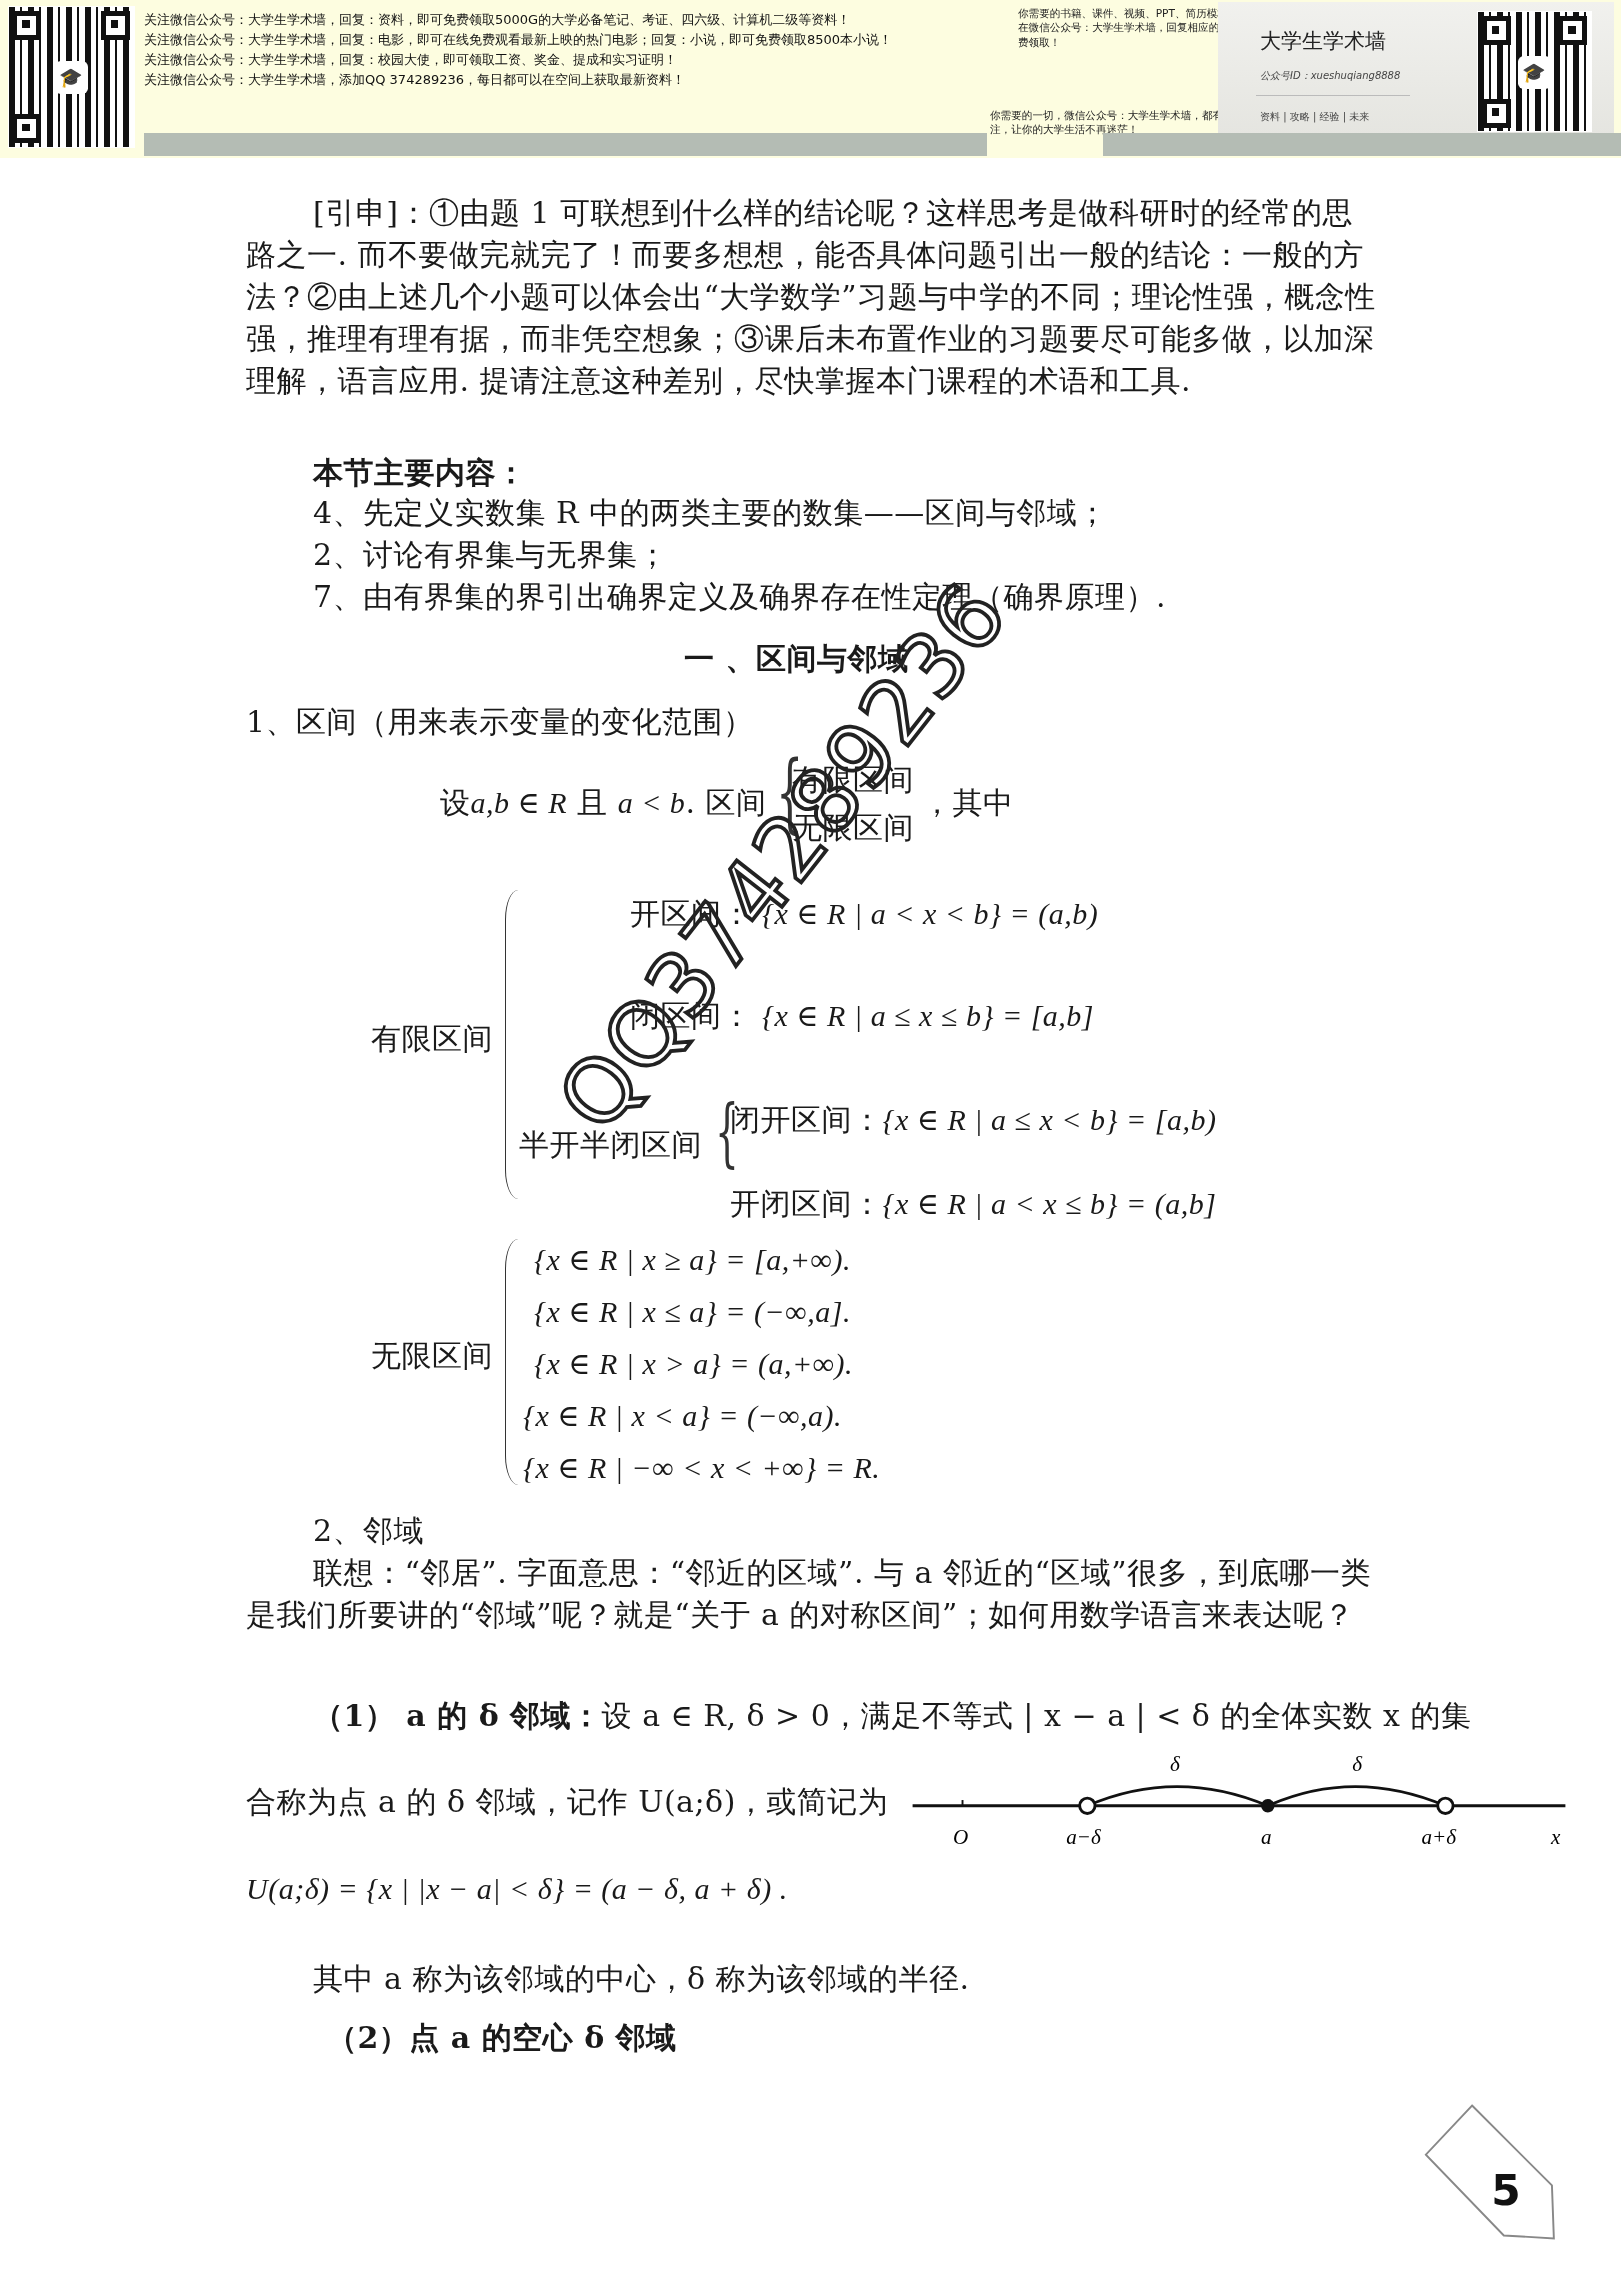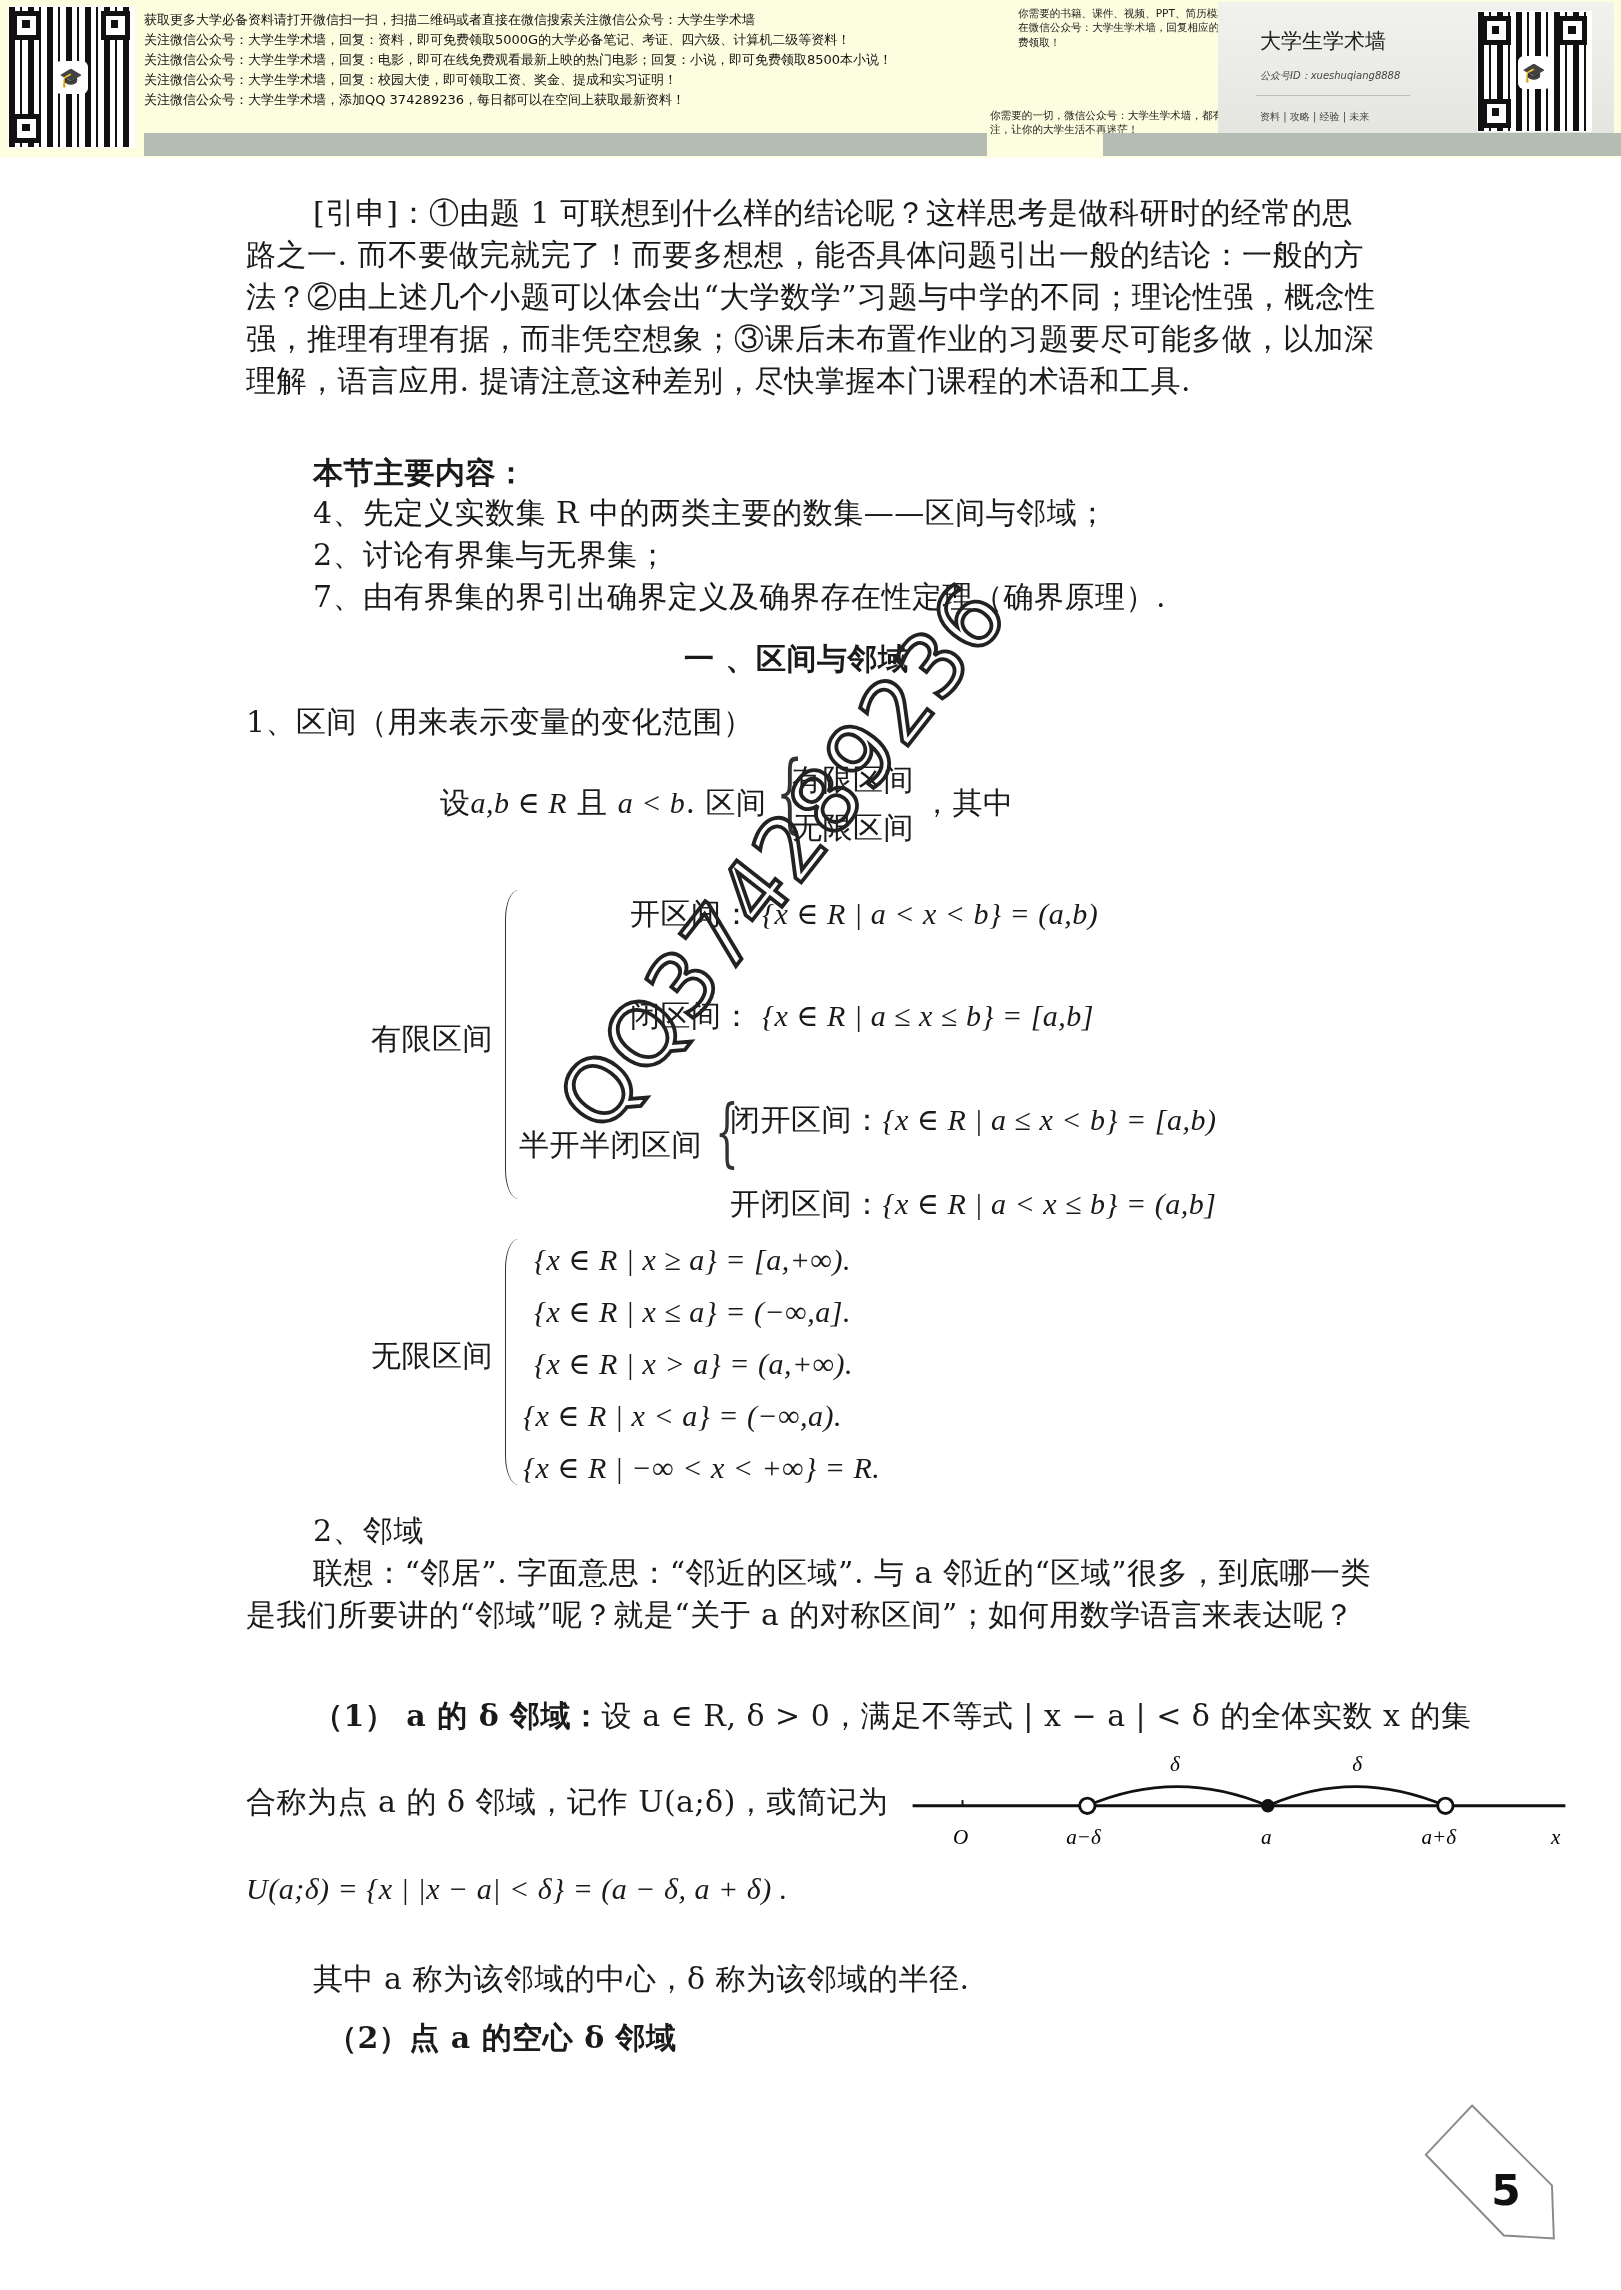--- a/index.html
+++ b/index.html
@@ -37,21 +37,20 @@
 <div class="abs banner"></div>
 <div class="abs qr" style="left:7.7px;top:5.8px;width:125px;height:140px;">
   <div class="qrgrid">
     <div class="finder" style="left:3.8px;top:3.8px;"></div>
     <div class="finder" style="right:3.8px;top:3.8px;"></div>
     <div class="finder" style="left:3.8px;bottom:3.8px;"></div>
     <div class="qrlogo">🎓</div>
   </div>
 </div>
 <div class="abs" style="left:144px;top:9.6px;">
-  <div class="bline">获取更多大学必备资料请打开微信扫一扫，扫描二维码或者直接在微信搜索关注微信公众号：大学生学术墙</div>
   <div class="bline">关注微信公众号：大学生学术墙，回复：资料，即可免费领取5000G的大学必备笔记、考证、四六级、计算机二级等资料！</div>
   <div class="bline">关注微信公众号：大学生学术墙，回复：电影，即可在线免费观看最新上映的热门电影；回复：小说，即可免费领取8500本小说！</div>
   <div class="bline">关注微信公众号：大学生学术墙，回复：校园大使，即可领取工资、奖金、提成和实习证明！</div>
   <div class="bline">关注微信公众号：大学生学术墙，添加QQ 374289236，每日都可以在空间上获取最新资料！</div>
 </div>
 <div class="abs bsmall" style="left:1018px;top:5.8px;width:250px;">你需要的书籍、课件、视频、PPT、简历模板都可以在微信公众号：大学生学术墙，回复相应的关键词免费领取！</div>
 <div class="abs bsmall" style="left:990px;top:108px;width:279px;">你需要的一切，微信公众号：大学生学术墙，都有！现在关注，让你的大学生活不再迷茫！</div>
 <div class="abs card" style="left:1218px;top:1.9px;width:396px;height:144px;">
   <div class="abs card-title" style="left:42px;top:25px;">大学生学术墙</div>
   <div class="abs card-id" style="left:42px;top:67px;font-style:italic;">公众号ID：xueshuqiang8888</div>

